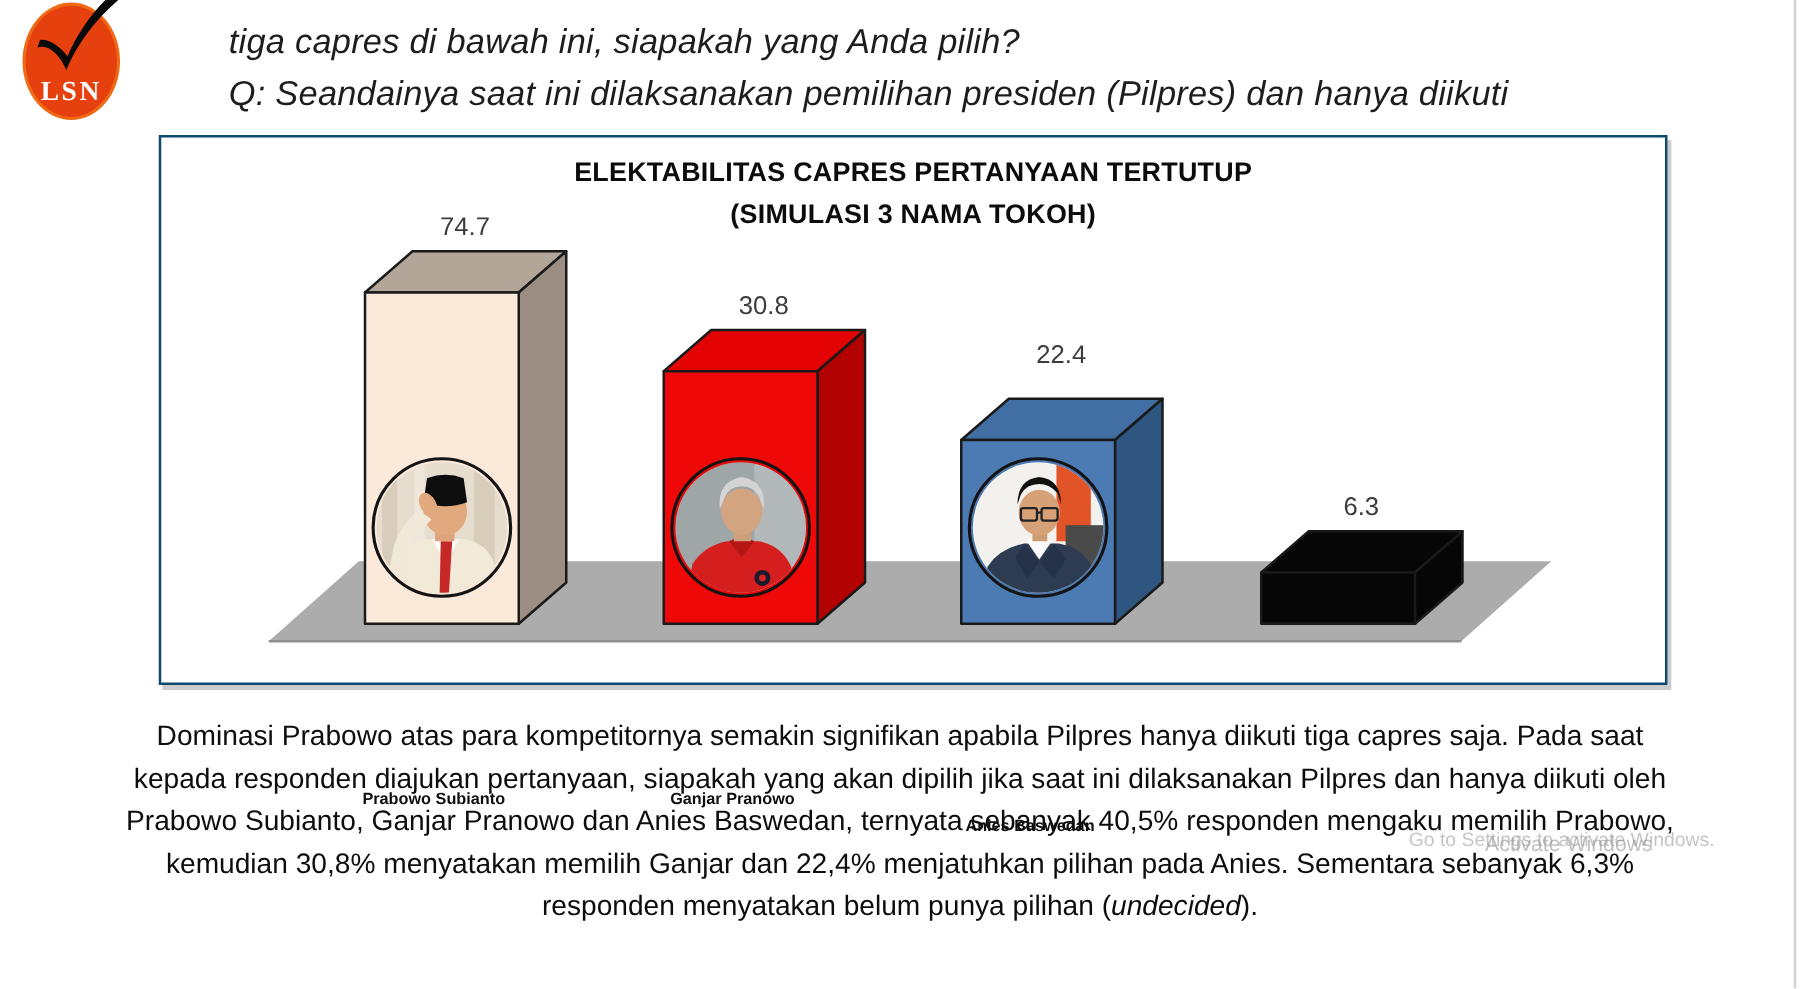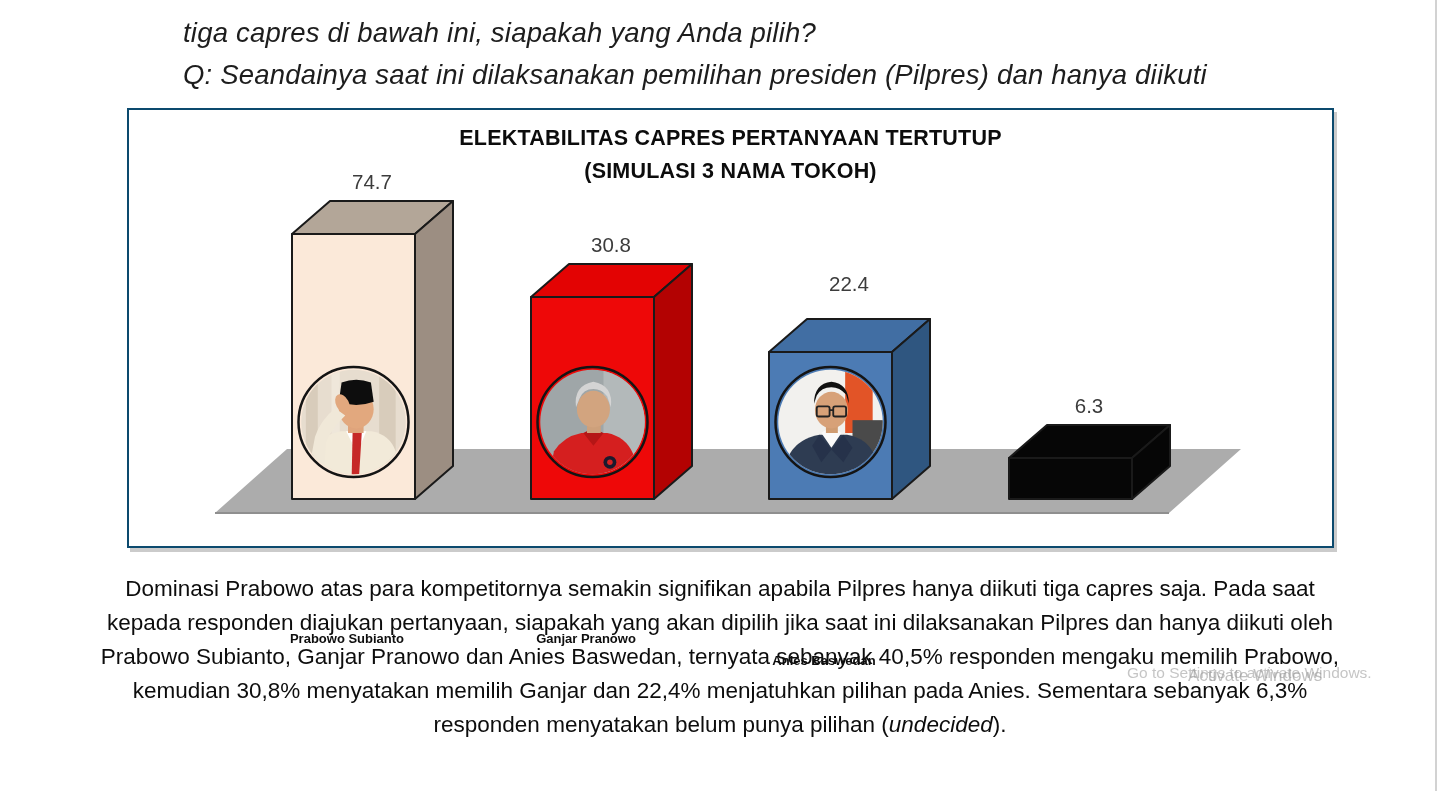--- a/index.html
+++ b/index.html
@@ -39,20 +39,28 @@
 
   #right-edge{position:absolute;left:1435px;top:0;width:2px;height:791px;
               background:#d2d2d2;}
   .hiddefs{position:absolute;width:0;height:0;overflow:hidden;}
 </style>
 </head>
 <body>
 
 <div id="page">
 
+  <div id="logo">
+    <svg width="112" height="102" viewBox="0 0 112 102">
+      <ellipse cx="51" cy="49" rx="39" ry="47" fill="#EF6A14"></ellipse>
+      <ellipse cx="51" cy="49" rx="36.5" ry="44.5" fill="#E5400D"></ellipse>
+      <path d="M24,38 C33,35 42,44 47,56 C57,32 75,10 96,-6 L87,-8 C70,6 56,26 48,45 C42,37 33,31 26,32 Z" fill="#0A0A0A"></path>
+      <text x="51" y="80" text-anchor="middle" font-family="Liberation Serif, serif" font-weight="bold" font-size="22" letter-spacing="2" fill="#ffffff">LSN</text>
+    </svg>
+  </div>
 
   <div id="question">
     <div>tiga capres di bawah ini, siapakah yang Anda pilih?</div>
     <div>Q: Seandainya saat ini dilaksanakan pemilihan presiden (Pilpres) dan hanya diikuti</div>
   </div>
 
   <div id="chart-box">
     <svg id="chart-svg" viewBox="0 0 1203 436">
         <polygon points="86,403 1040,403 1112,339 158,339" fill="#ACACAC"></polygon>
         <line x1="86" y1="403" x2="1040" y2="403" stroke="#8F8F8F" stroke-width="2"></line>

